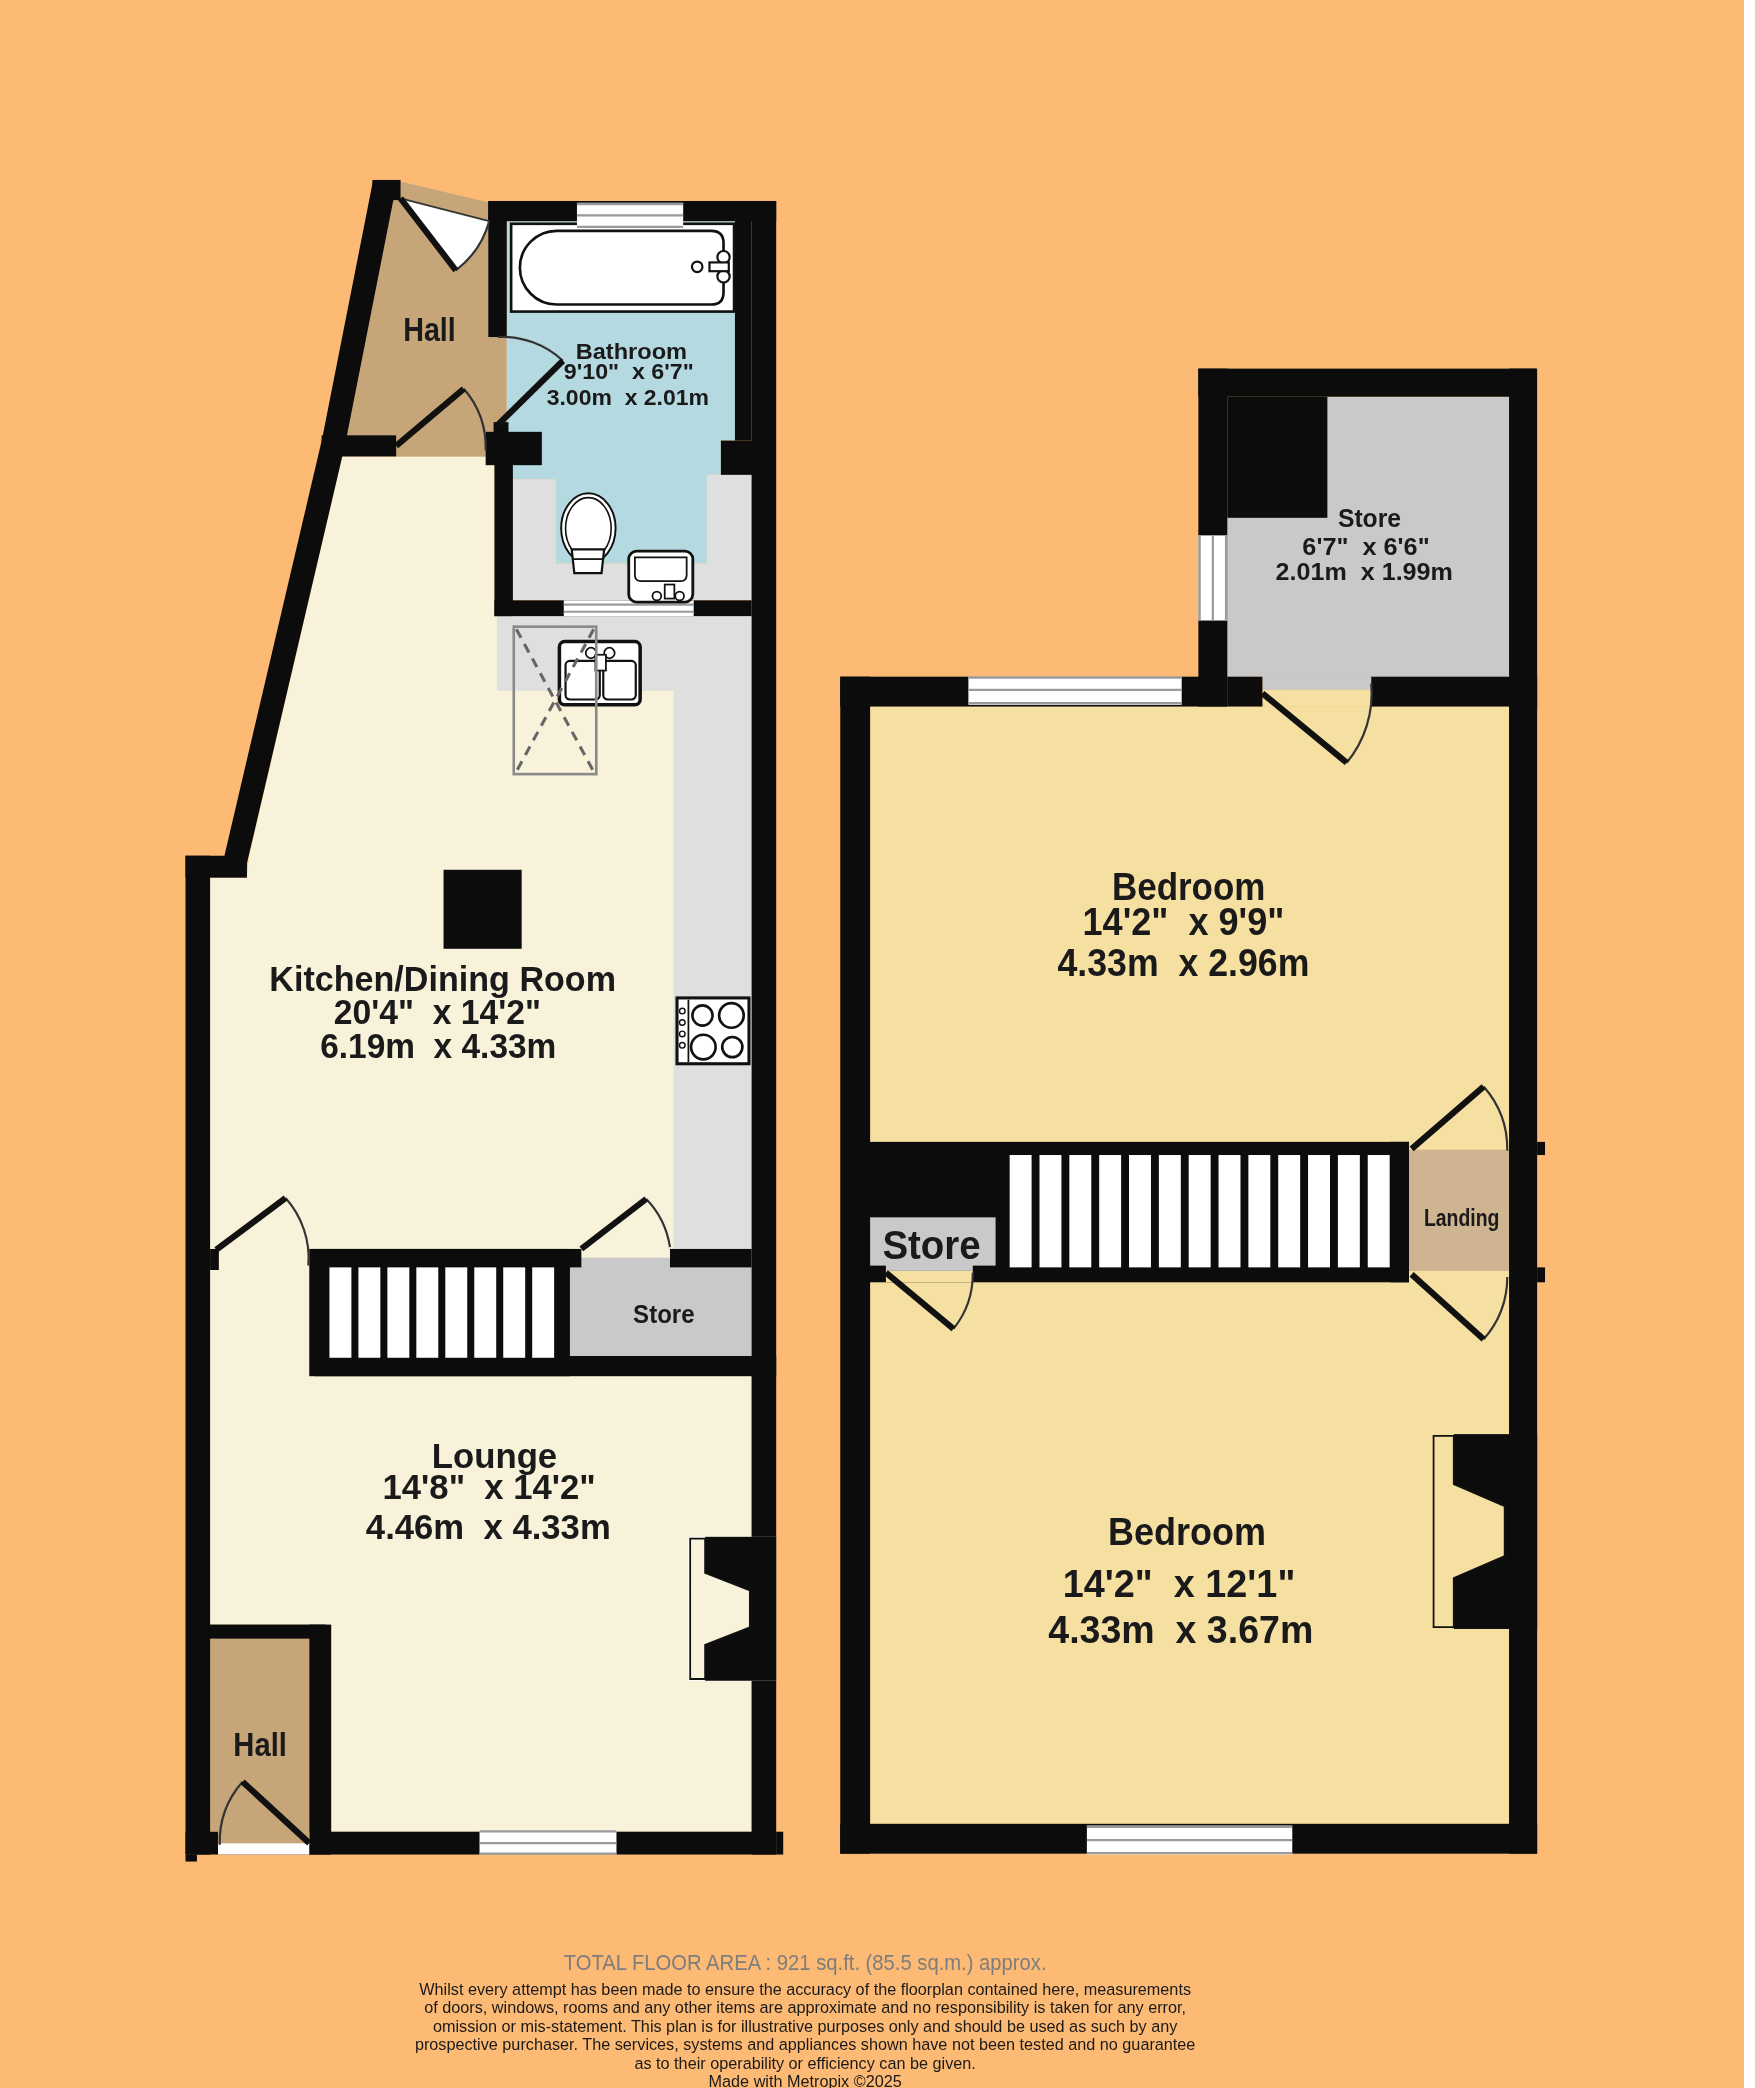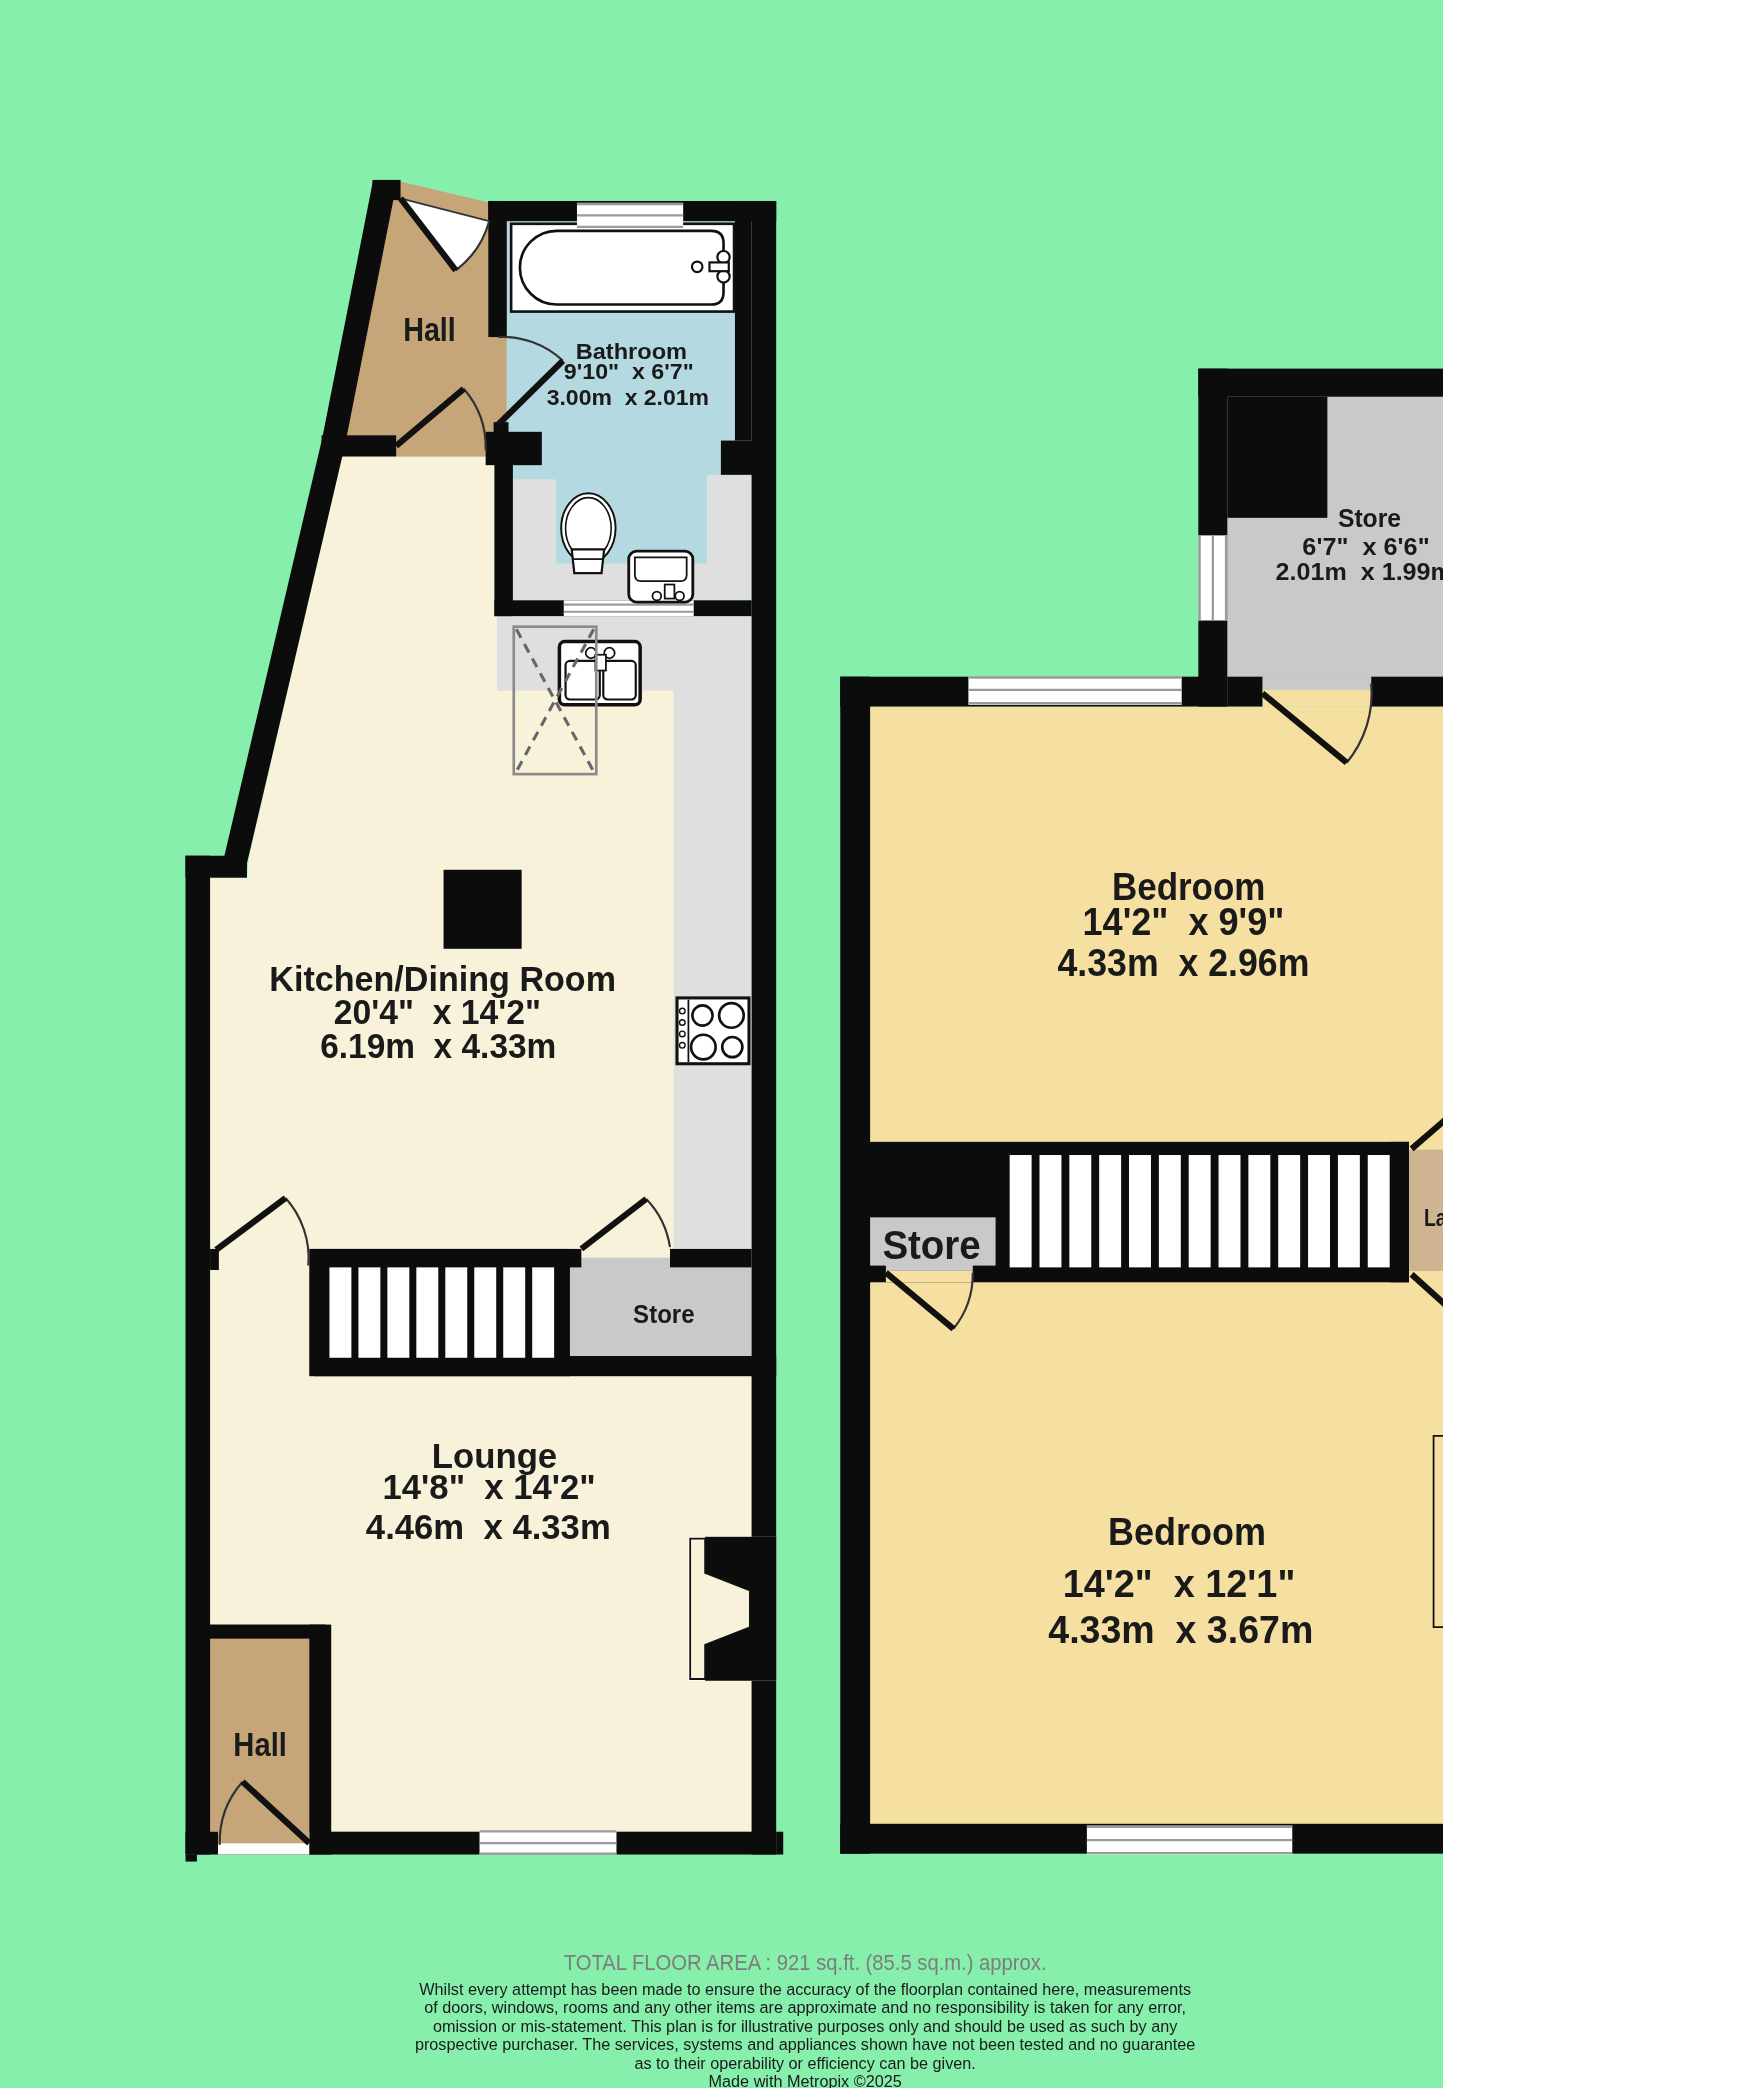--- a/index.html
+++ b/index.html
@@ -1,16 +1,16 @@
 <!DOCTYPE html>
 <html style="font-size:14px"><head>
 <meta charset="utf-8">
 <style>
 html,body{margin:0;padding:0;background:#fff;}
-#page{width:1443px;height:2088px;position:relative;background:#86efac;overflow:hidden;}
+#page{width:1744px;height:2088px;position:relative;background:#fdba74;overflow:hidden;}
 svg{position:absolute;top:0;left:0;}
 text{font-family:"Liberation Sans",sans-serif;}
 .rm{font-weight:bold;fill:#1a1a1a;}
 </style>
 </head>
 <body>
 <div id="page">
 <svg width="1756" height="2088" viewBox="0 0 2000 2379">
 
 <polygon points="388,520 563,520 563,702 856,702 856,2087 239,2087 239,1000 281,1000 283,977 392,509" fill="#F8F2DB"></polygon>

